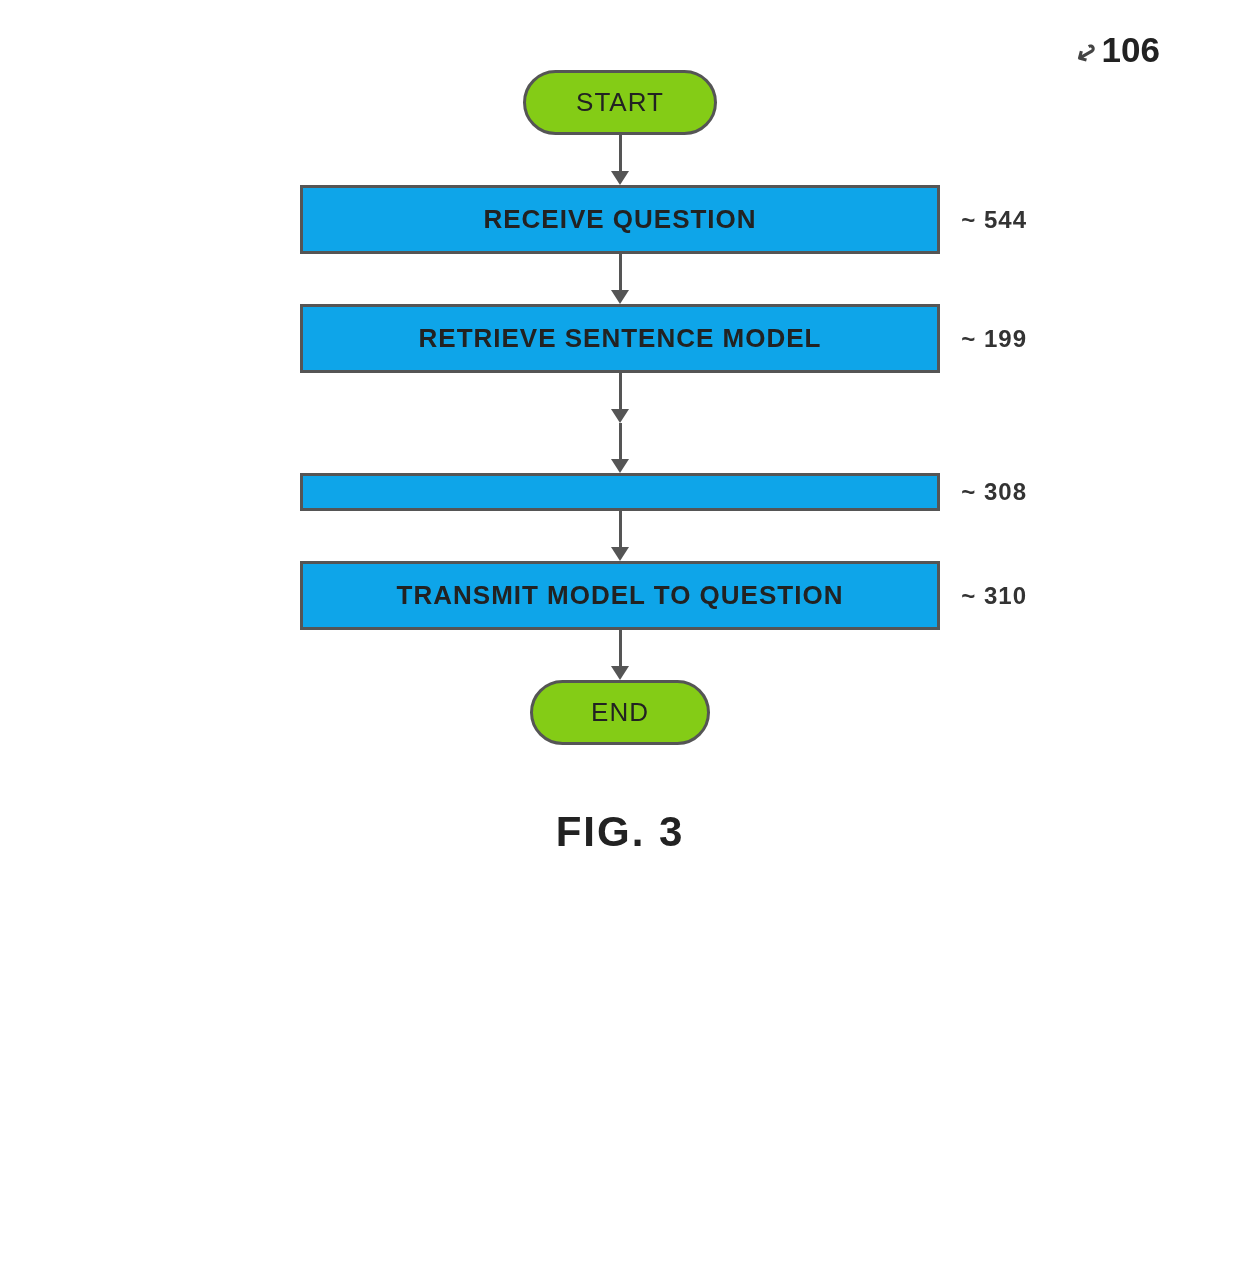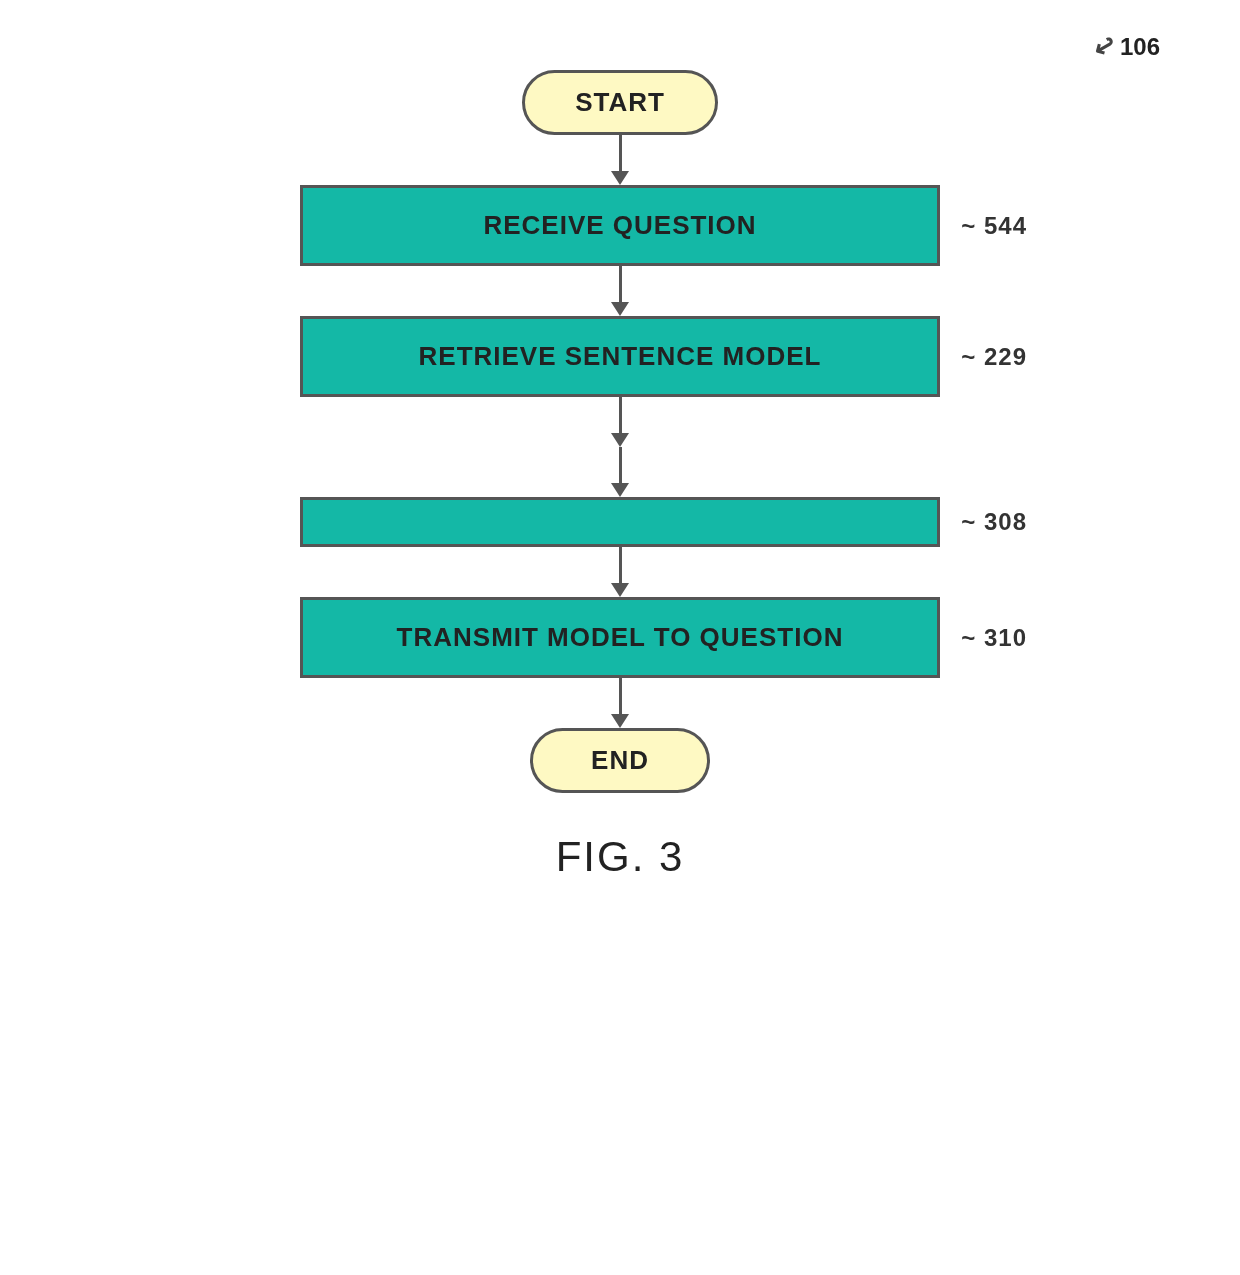--- a/index.html
+++ b/index.html
@@ -42,37 +42,37 @@
       position: relative;
       margin-top: 10px;
     }
 
     
     .terminal {
       border: 3px solid #555;
       border-radius: 40px;
       padding: 14px 50px;
       font-size: 26px;
-      font-weight: bold;
+      font-weight: normal;
       letter-spacing: 1px;
       color: #222;
-      background: #fef9c3;
+      background: #84cc16;
       text-align: center;
       min-width: 180px;
     }
 
     
     .process {
       border: 3px solid #555;
-      padding: 22px 40px;
+      padding: 16px 40px;
       font-size: 26px;
       font-weight: bold;
       letter-spacing: 1px;
       color: #222;
-      background: #14b8a6;
+      background: #0ea5e9;
       text-align: center;
       min-width: 640px;
       position: relative;
     }
 
     
     .step-label {
       position: absolute;
       right: -90px;
       top: 50%;
@@ -100,40 +100,40 @@
     .arrow-head {
       width: 0;
       height: 0;
       border-left: 9px solid transparent;
       border-right: 9px solid transparent;
       border-top: 14px solid #555;
     }
 
     
     .fig-caption {
-      margin-top: 40px;
+      margin-top: 63px;
       font-size: 42px;
-      font-weight: normal;
+      font-weight: bold;
       color: #222;
       letter-spacing: 2px;
     }
 
     
     .step-row {
       position: relative;
       display: flex;
       align-items: center;
     }
   </style>
 </head>
 <body>
 
 <div class="diagram-container">
 
-  <div class="fig-ref" style="position: absolute; top: 30px; right: 80px;"><span style="font-size:26px; color:#444; display:inline-block; transform:rotate(-30deg) scaleX(-1); margin-right:4px;">↪</span><span style="font-size:24px; font-weight:bold;">106</span></div>
+  <div class="fig-ref" style="position: absolute; top: 30px; right: 80px;"><span style="font-size:26px; color:#444; display:inline-block; transform:rotate(-30deg) scaleX(-1); margin-right:4px;">↪</span><span style="font-size:35px; font-weight:bold;">106</span></div>
 
   <div class="flowchart">
 
     <div class="terminal">
       <span>START</span>
     </div>
 
     <div class="arrow">
       <div class="arrow-line"></div>
       <div class="arrow-head"></div>
@@ -147,21 +147,21 @@
     </div>
 
     <div class="arrow">
       <div class="arrow-line"></div>
       <div class="arrow-head"></div>
     </div>
 
     <div class="step-row">
       <div class="process">
         <span>RETRIEVE SENTENCE MODEL</span>
-        <span class="step-label">~ 229</span>
+        <span class="step-label">~ 199</span>
       </div>
     </div>
 
     <div class="arrow">
       <div class="arrow-line"></div>
       <div class="arrow-head"></div>
     </div>
 
 
     <div class="arrow">

